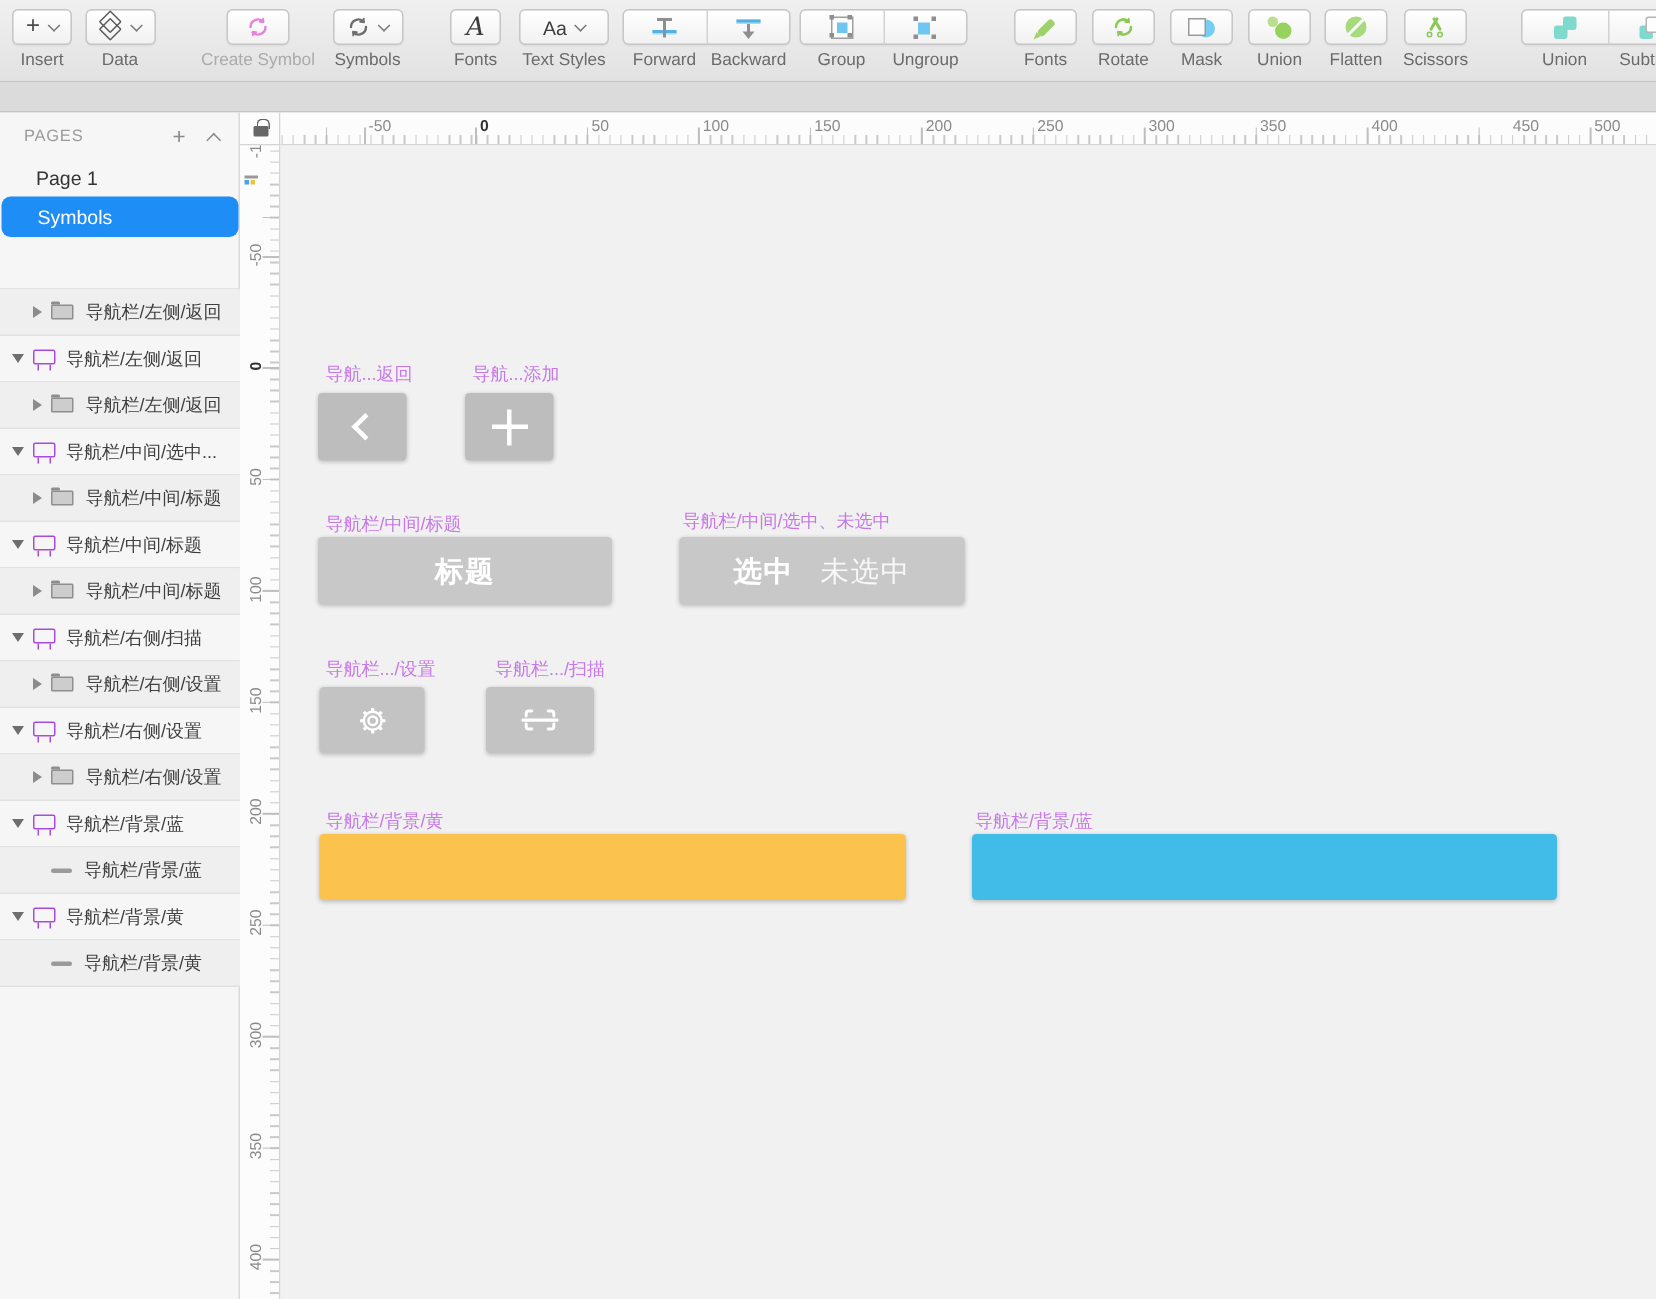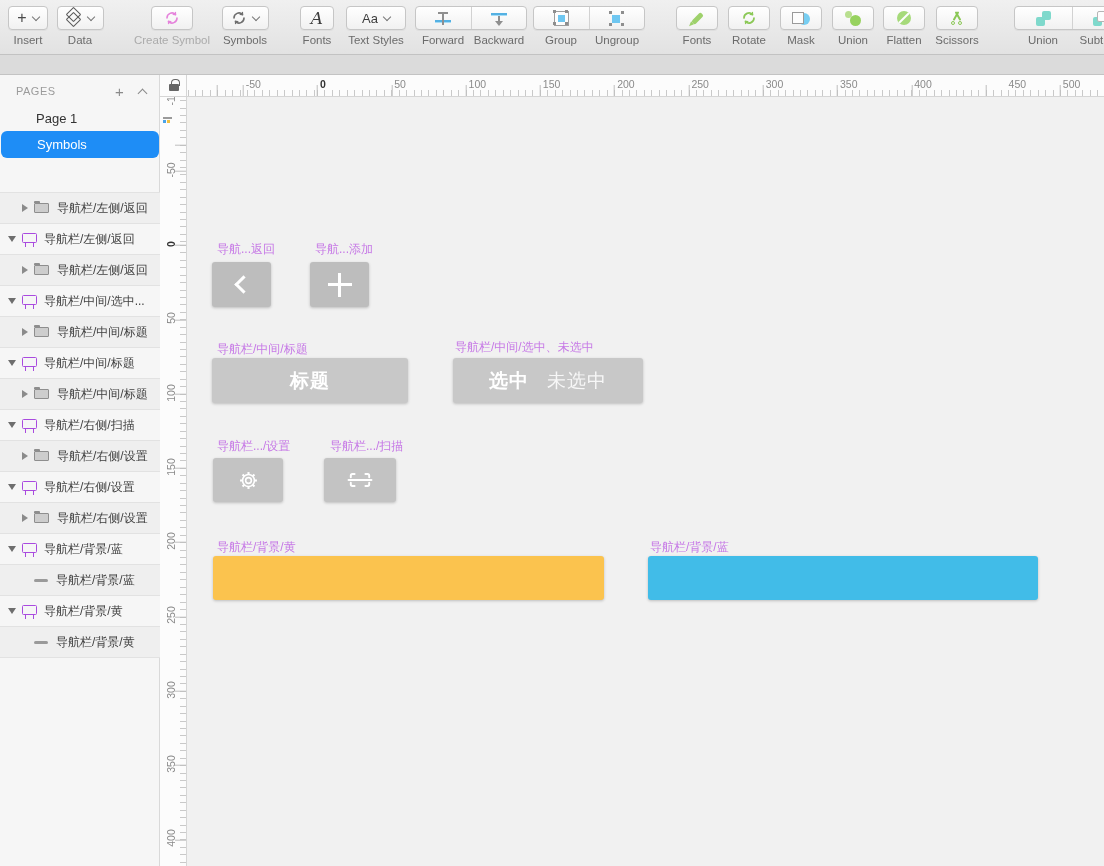--- a/index.html
+++ b/index.html
@@ -85,21 +85,21 @@
   #titleband { position:absolute; left:0; top:55px; width:1104px; height:20px; background:#DBDBDB; border-bottom:1px solid #C3C3C3; }
   #titleband span { position:absolute; left:715px; top:20px; transform:translateX(-50%); font-size:12.5px; color:#0f172a; }
 
   
   #sidebar { position:absolute; left:0; top:75px; width:160px; height:791px; background:#F6F6F6; border-right:1px solid #D9D9D9; }
   .pages-header { position:absolute; left:0; top:8px; width:100%; height:18px; }
   .pages-header .ptitle { position:absolute; left:16px; top:2px; font-size:11px; color:#9B9B9B; letter-spacing:0.5px; }
   .pages-header .padd { position:absolute; left:115px; top:0px; font-size:15px; color:#8A8A8A; cursor:default; }
   .pages-header .pcollapse { position:absolute; left:139px; top:7px; width:7px; height:7px;
        border-left:1.5px solid #8A8A8A; border-top:1.5px solid #8A8A8A; transform:rotate(45deg); }
-  .page-row { position:absolute; left:0; width:160px; height:26px; font-size:13px; color:#333; line-height:26px; padding-left:36px; }
+  .page-row { position:absolute; left:0; width:160px; height:26px; font-size:13px; color:#333; line-height:26px; padding-left:24px; }
   .page-row.sel { background:#1E8DF6; color:#FFF; border-radius:6px; left:1px; width:158px; height:27px; line-height:27px; }
 
   .layers-list { position:absolute; left:0; top:117px; width:160px; border-top:1px solid #E2E2E2; }
   .lrow { height:31px; display:flex; align-items:center; border-bottom:1px solid #E2E2E2;
           font-size:12px; color:#3F3F3F; background:#F6F6F6; overflow:hidden; }
   .lrow.folder,.lrow.shape { background:#EFEFEF; }
   .lrow .llabel { white-space:nowrap; overflow:hidden; text-overflow:ellipsis; flex:1; }
   .disc { flex:none; width:0; height:0; }
   .lrow.artboard .disc { margin-left:8px; margin-right:6px; border-left:4.5px solid transparent; border-right:4.5px solid transparent; border-top:6px solid #6E6E6E; }
   .lrow.folder .disc { margin-left:22px; margin-right:6px; border-top:4.5px solid transparent; border-bottom:4.5px solid transparent; border-left:6px solid #8B8B8B; }

